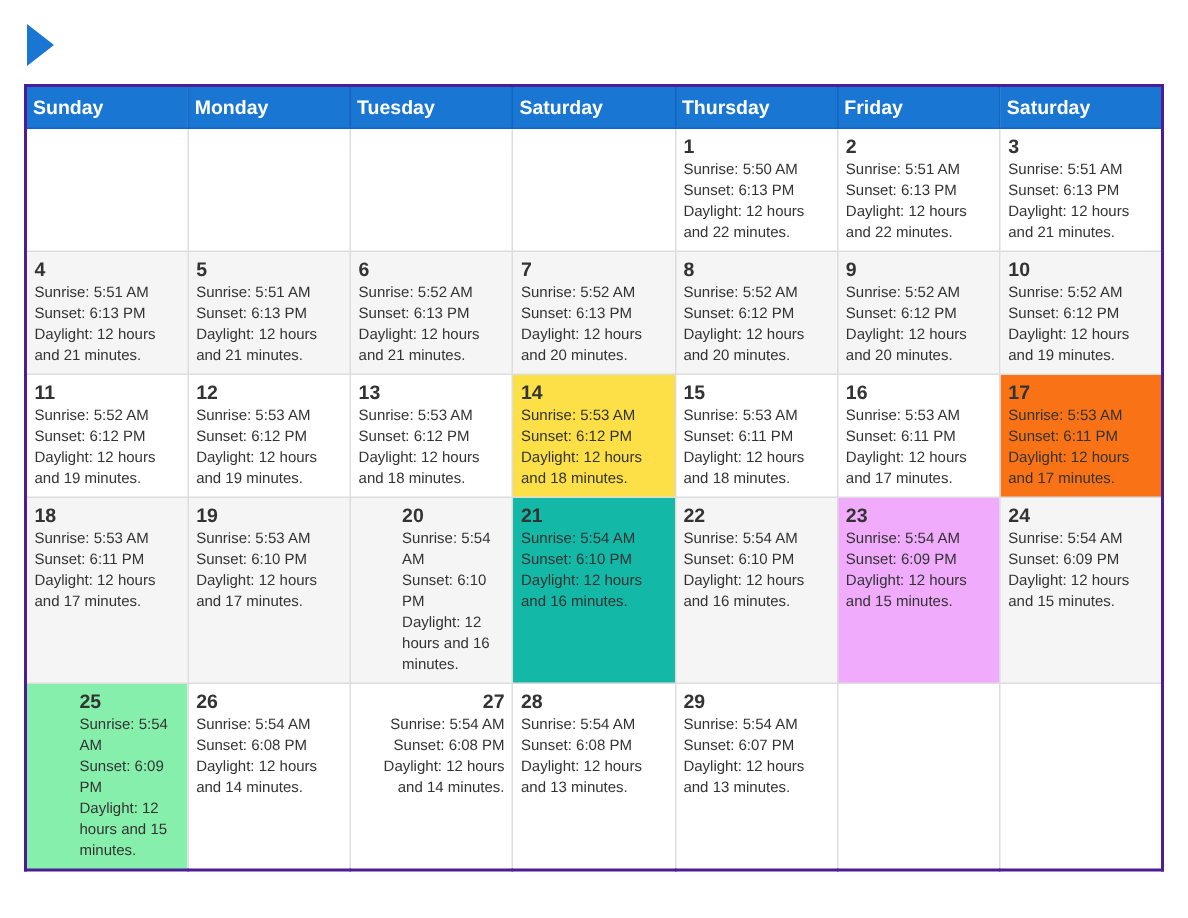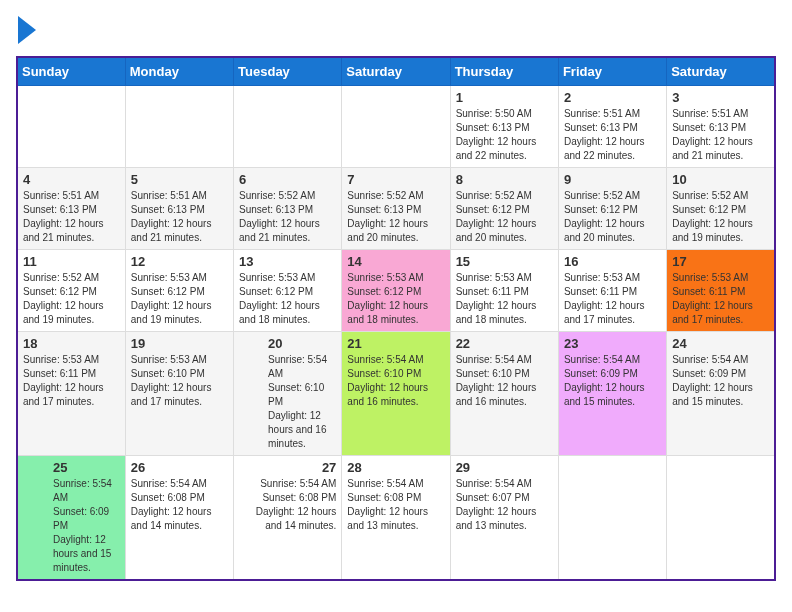--- a/index.html
+++ b/index.html
@@ -177,21 +177,21 @@
           <div class="info">Sunrise: 5:52 AM<br>Sunset: 6:12 PM<br>Daylight: 12 hours and 19 minutes.</div>
         </td>
         <td style="background: rgb(255, 255, 255);">
           <span class="day-num">12</span>
           <div class="info">Sunrise: 5:53 AM<br>Sunset: 6:12 PM<br>Daylight: 12 hours and 19 minutes.</div>
         </td>
         <td style="background: rgb(255, 255, 255);">
           <span class="day-num">13</span>
           <div class="info">Sunrise: 5:53 AM<br>Sunset: 6:12 PM<br>Daylight: 12 hours and 18 minutes.</div>
         </td>
-        <td style="background: #f9a8d4;">
+        <td style="background: #fde047;">
           <span class="day-num">14</span>
           <div class="info">Sunrise: 5:53 AM<br>Sunset: 6:12 PM<br>Daylight: 12 hours and 18 minutes.</div>
         </td>
         <td style="background: rgb(255, 255, 255);">
           <span class="day-num">15</span>
           <div class="info">Sunrise: 5:53 AM<br>Sunset: 6:11 PM<br>Daylight: 12 hours and 18 minutes.</div>
         </td>
         <td style="background: rgb(255, 255, 255);">
           <span class="day-num">16</span>
           <div class="info">Sunrise: 5:53 AM<br>Sunset: 6:11 PM<br>Daylight: 12 hours and 17 minutes.</div>
@@ -207,21 +207,21 @@
           <div class="info">Sunrise: 5:53 AM<br>Sunset: 6:11 PM<br>Daylight: 12 hours and 17 minutes.</div>
         </td>
         <td style="background: rgb(245, 245, 245);">
           <span class="day-num">19</span>
           <div class="info">Sunrise: 5:53 AM<br>Sunset: 6:10 PM<br>Daylight: 12 hours and 17 minutes.</div>
         </td>
         <td style="background: rgb(245, 245, 245); padding-left: 34px;">
           <span class="day-num">20</span>
           <div class="info">Sunrise: 5:54 AM<br>Sunset: 6:10 PM<br>Daylight: 12 hours and 16 minutes.</div>
         </td>
-        <td style="background: #bef264;">
+        <td style="background: #14b8a6;">
           <span class="day-num">21</span>
           <div class="info">Sunrise: 5:54 AM<br>Sunset: 6:10 PM<br>Daylight: 12 hours and 16 minutes.</div>
         </td>
         <td style="background: rgb(245, 245, 245);">
           <span class="day-num">22</span>
           <div class="info">Sunrise: 5:54 AM<br>Sunset: 6:10 PM<br>Daylight: 12 hours and 16 minutes.</div>
         </td>
         <td style="background: #f0abfc;">
           <span class="day-num">23</span>
           <div class="info">Sunrise: 5:54 AM<br>Sunset: 6:09 PM<br>Daylight: 12 hours and 15 minutes.</div>

